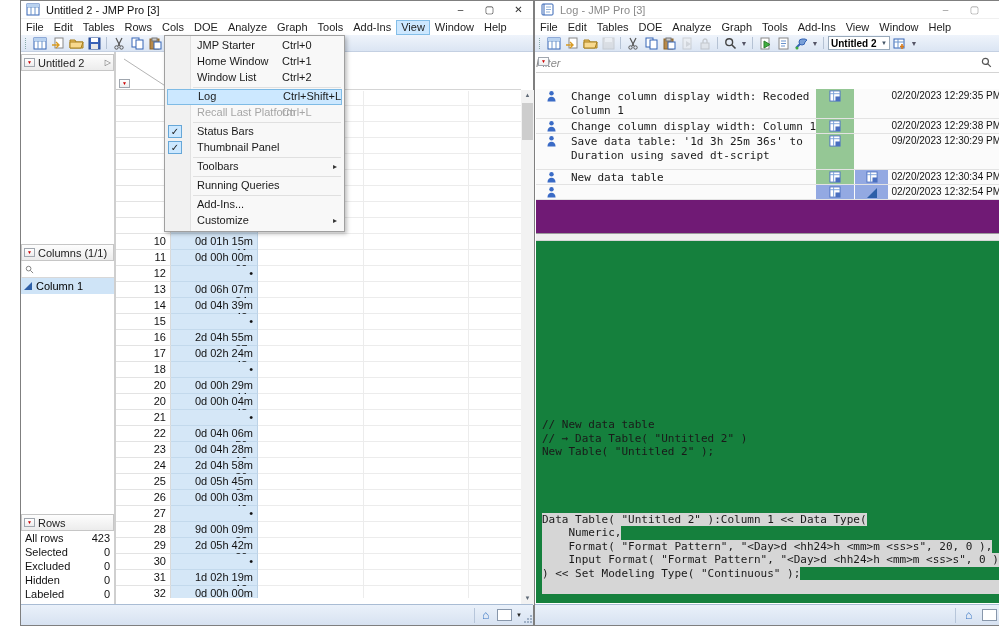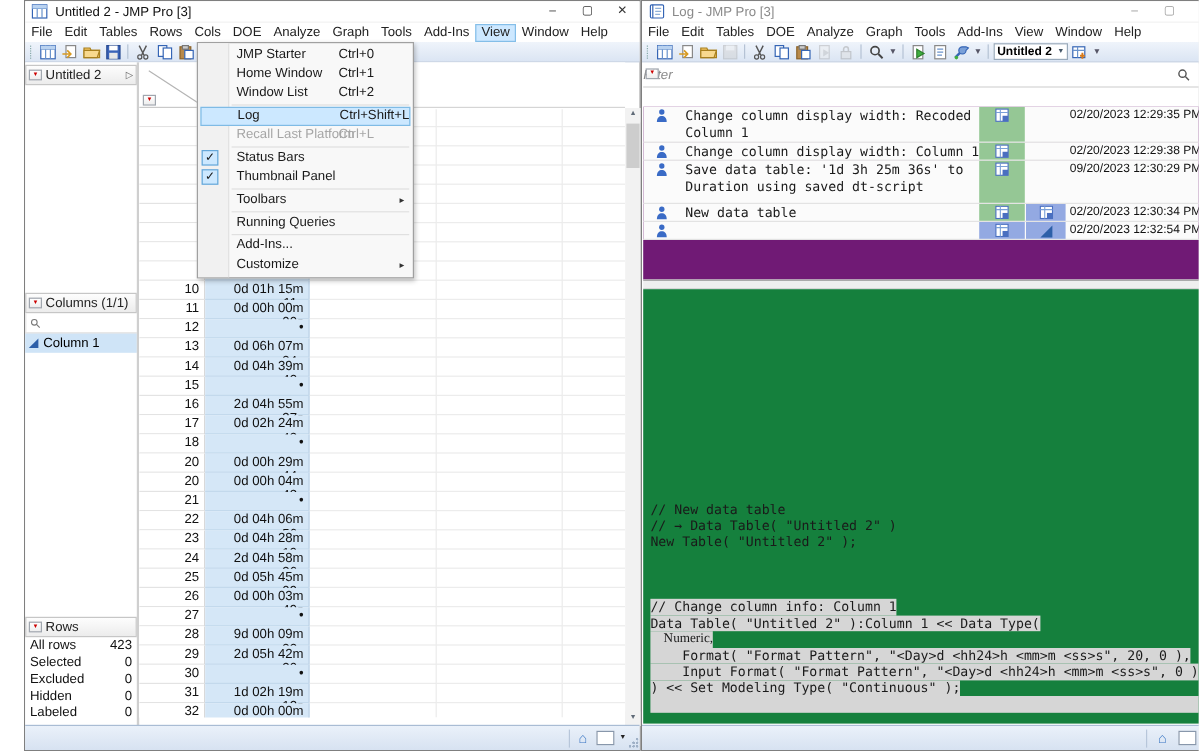--- a/index.html
+++ b/index.html
@@ -747,23 +747,22 @@
 
     <div class="hdivider abs"></div>
 
     <div class="scriptarea abs" id="script-area">
         <div class="sline" style="top: 177px;">// New data table</div>
         <div class="sline" style="top: 190.5px;">// → Data Table( "Untitled 2" )</div>
         <div class="sline" style="top: 204px;">New Table( "Untitled 2" );</div>
         <div class="sline" style="top: 217.5px; background: transparent;">&nbsp;</div>
         <div class="sline" style="top: 231px; background: transparent;">&nbsp;</div>
         <div class="sline" style="top: 244.5px; background: transparent;">&nbsp;</div>
-        <div class="sline sel" style="top: 258px;">// Change column info: Column 1</div>
         <div class="sline sel" style="top: 271.5px;">Data Table( "Untitled 2" ):Column 1 &lt;&lt; Data Type(</div>
-        <div class="sline sel" style="top: 285px; font-family: Liberation Serif, serif;">    Numeric,</div>
+        <div class="sline sel" style="top: 285px;">    Numeric,</div>
         <div class="sline sel" style="top: 298.5px;">    Format( "Format Pattern", "&lt;Day&gt;d &lt;hh24&gt;h &lt;mm&gt;m &lt;ss&gt;s", 20, 0 ),</div>
         <div class="sline sel" style="top: 312px;">    Input Format( "Format Pattern", "&lt;Day&gt;d &lt;hh24&gt;h &lt;mm&gt;m &lt;ss&gt;s", 0 )</div>
         <div class="sline sel" style="top: 325.5px;">) &lt;&lt; Set Modeling Type( "Continuous" );</div>
         <div class="sline sel" style="top: 339px; right: 0px; height: 13.5px;">&nbsp;</div>
       </div>
 
     <div class="sbtrack abs" style="right:1px;top:240px;width:11px;height:364px;">
       <div class="sbarr abs" style="left:0;top:2px;width:11px;height:11px;">▲</div>
       <div class="sbthumb abs" style="left:1px;top:290px;width:9px;height:58px;"></div>
       <div class="sbarr abs" style="left:0;bottom:1px;width:11px;height:11px;">▼</div>

